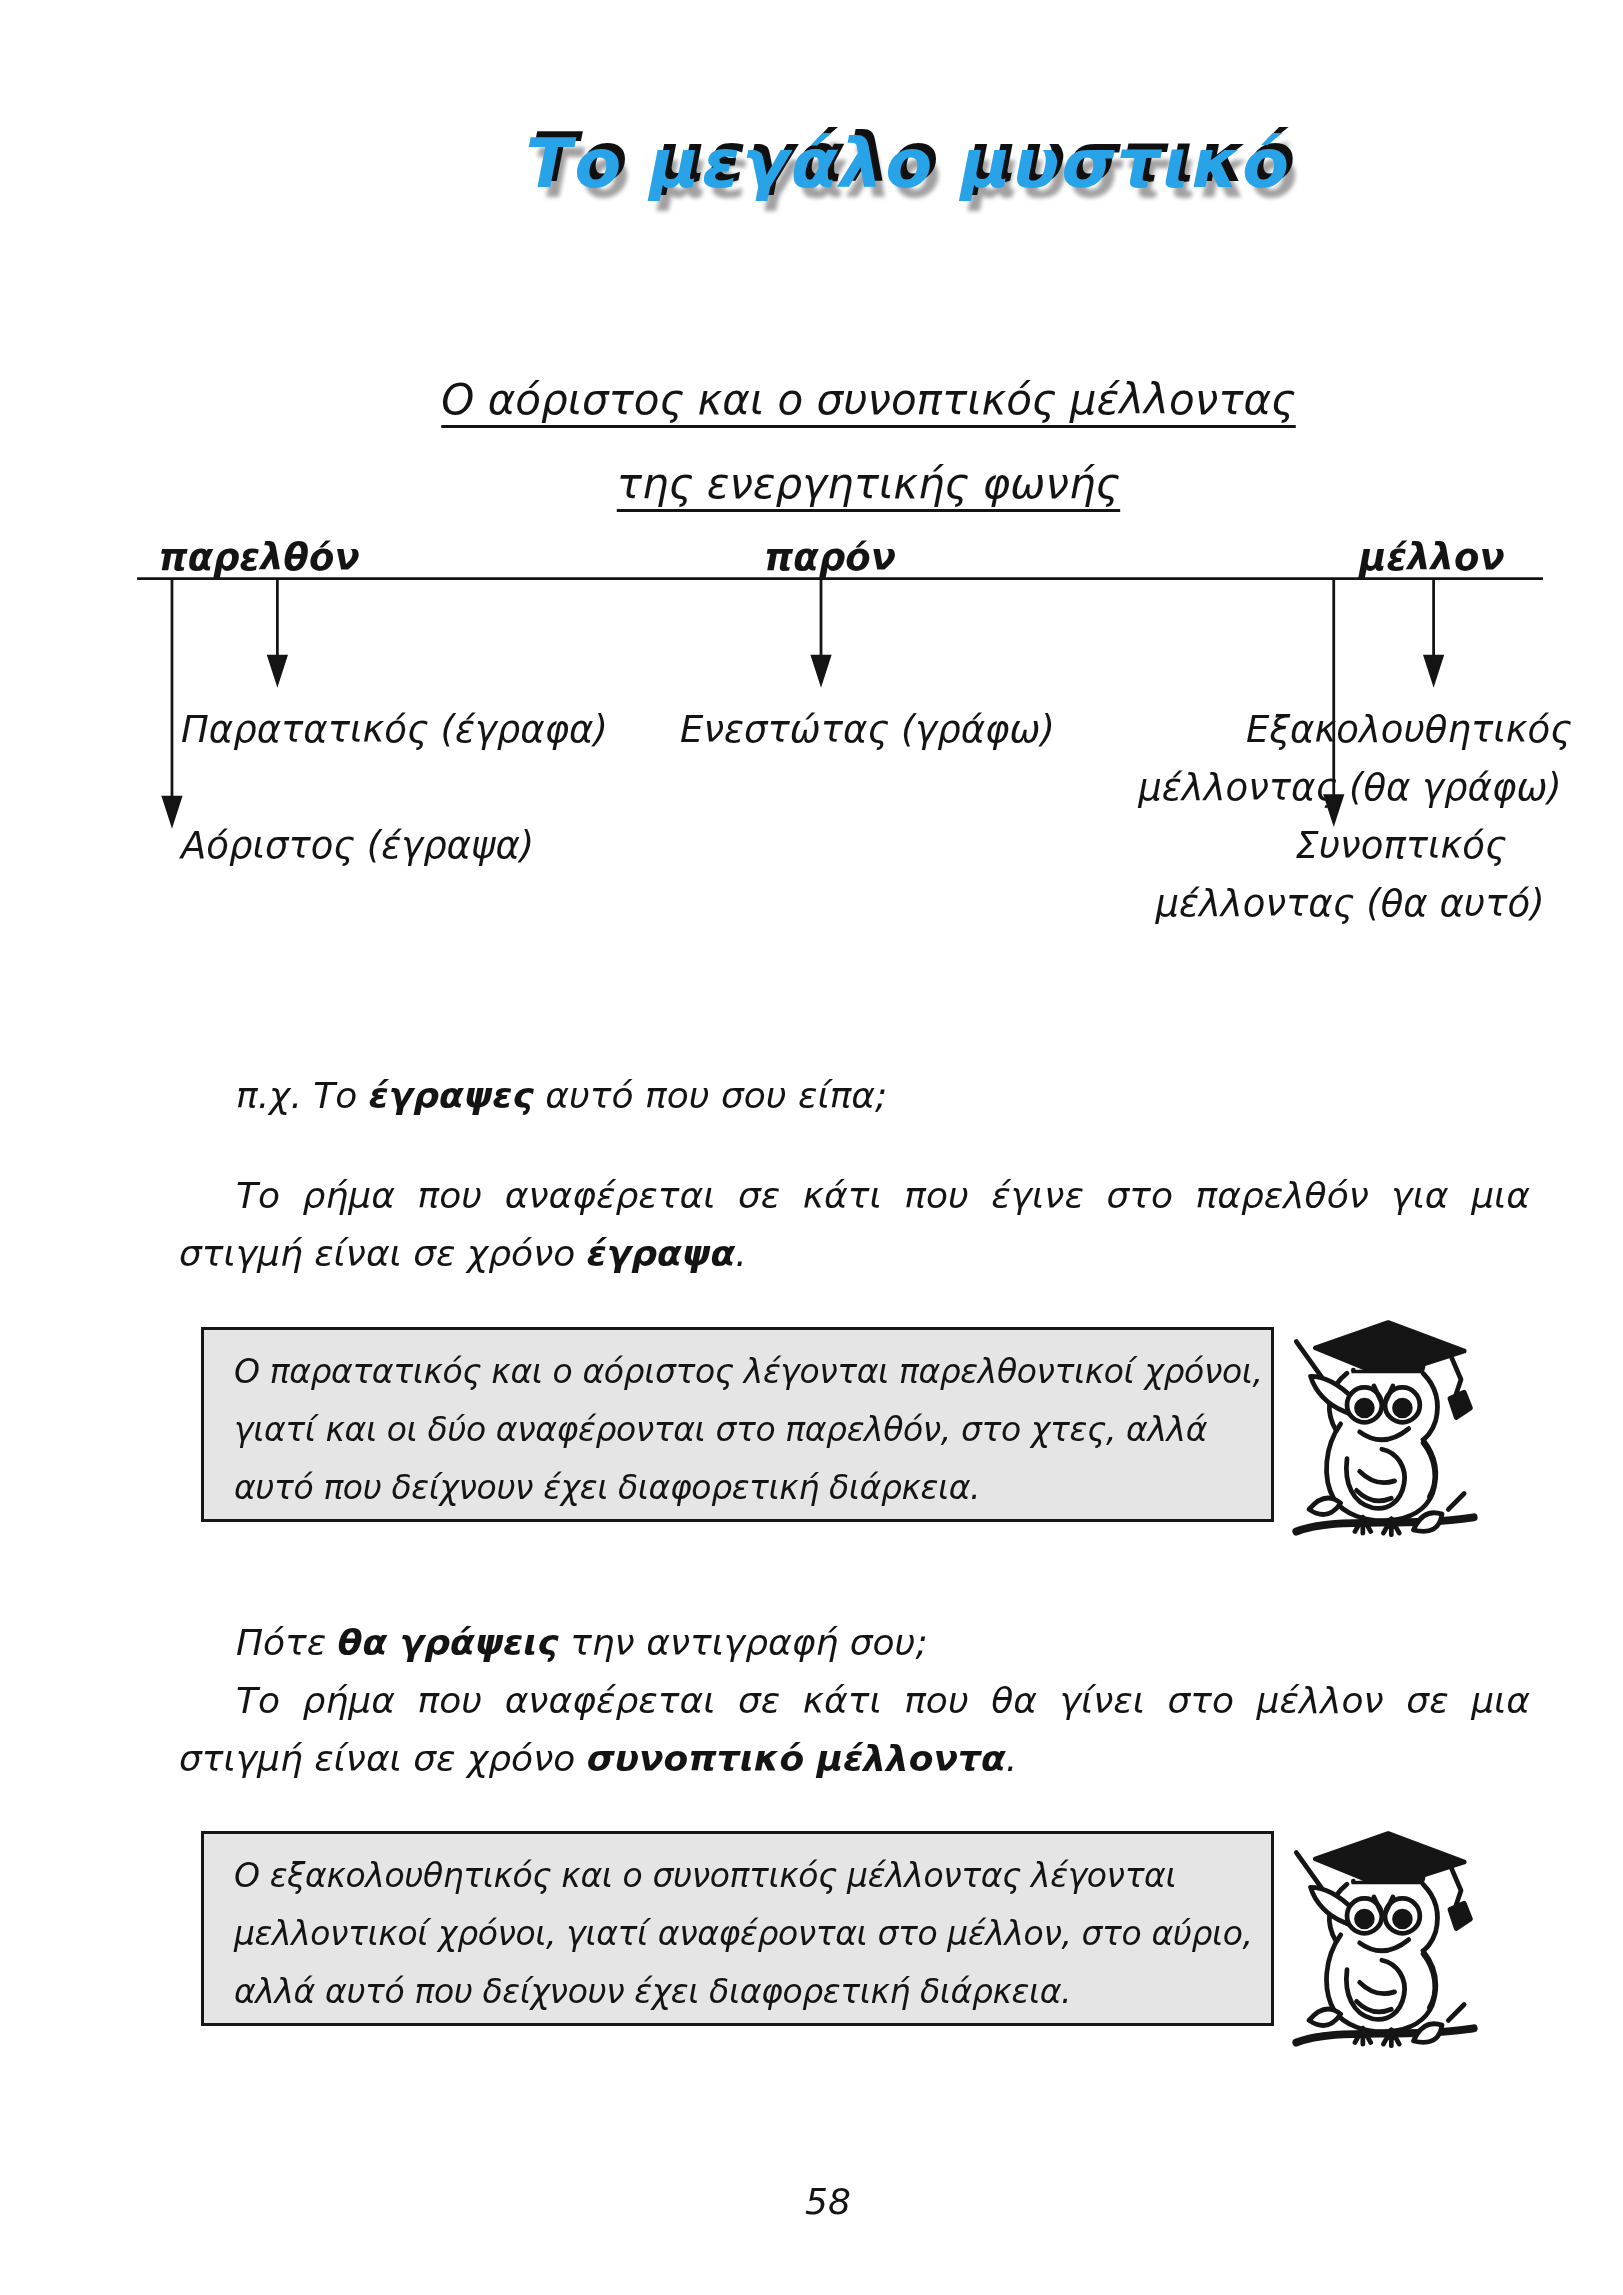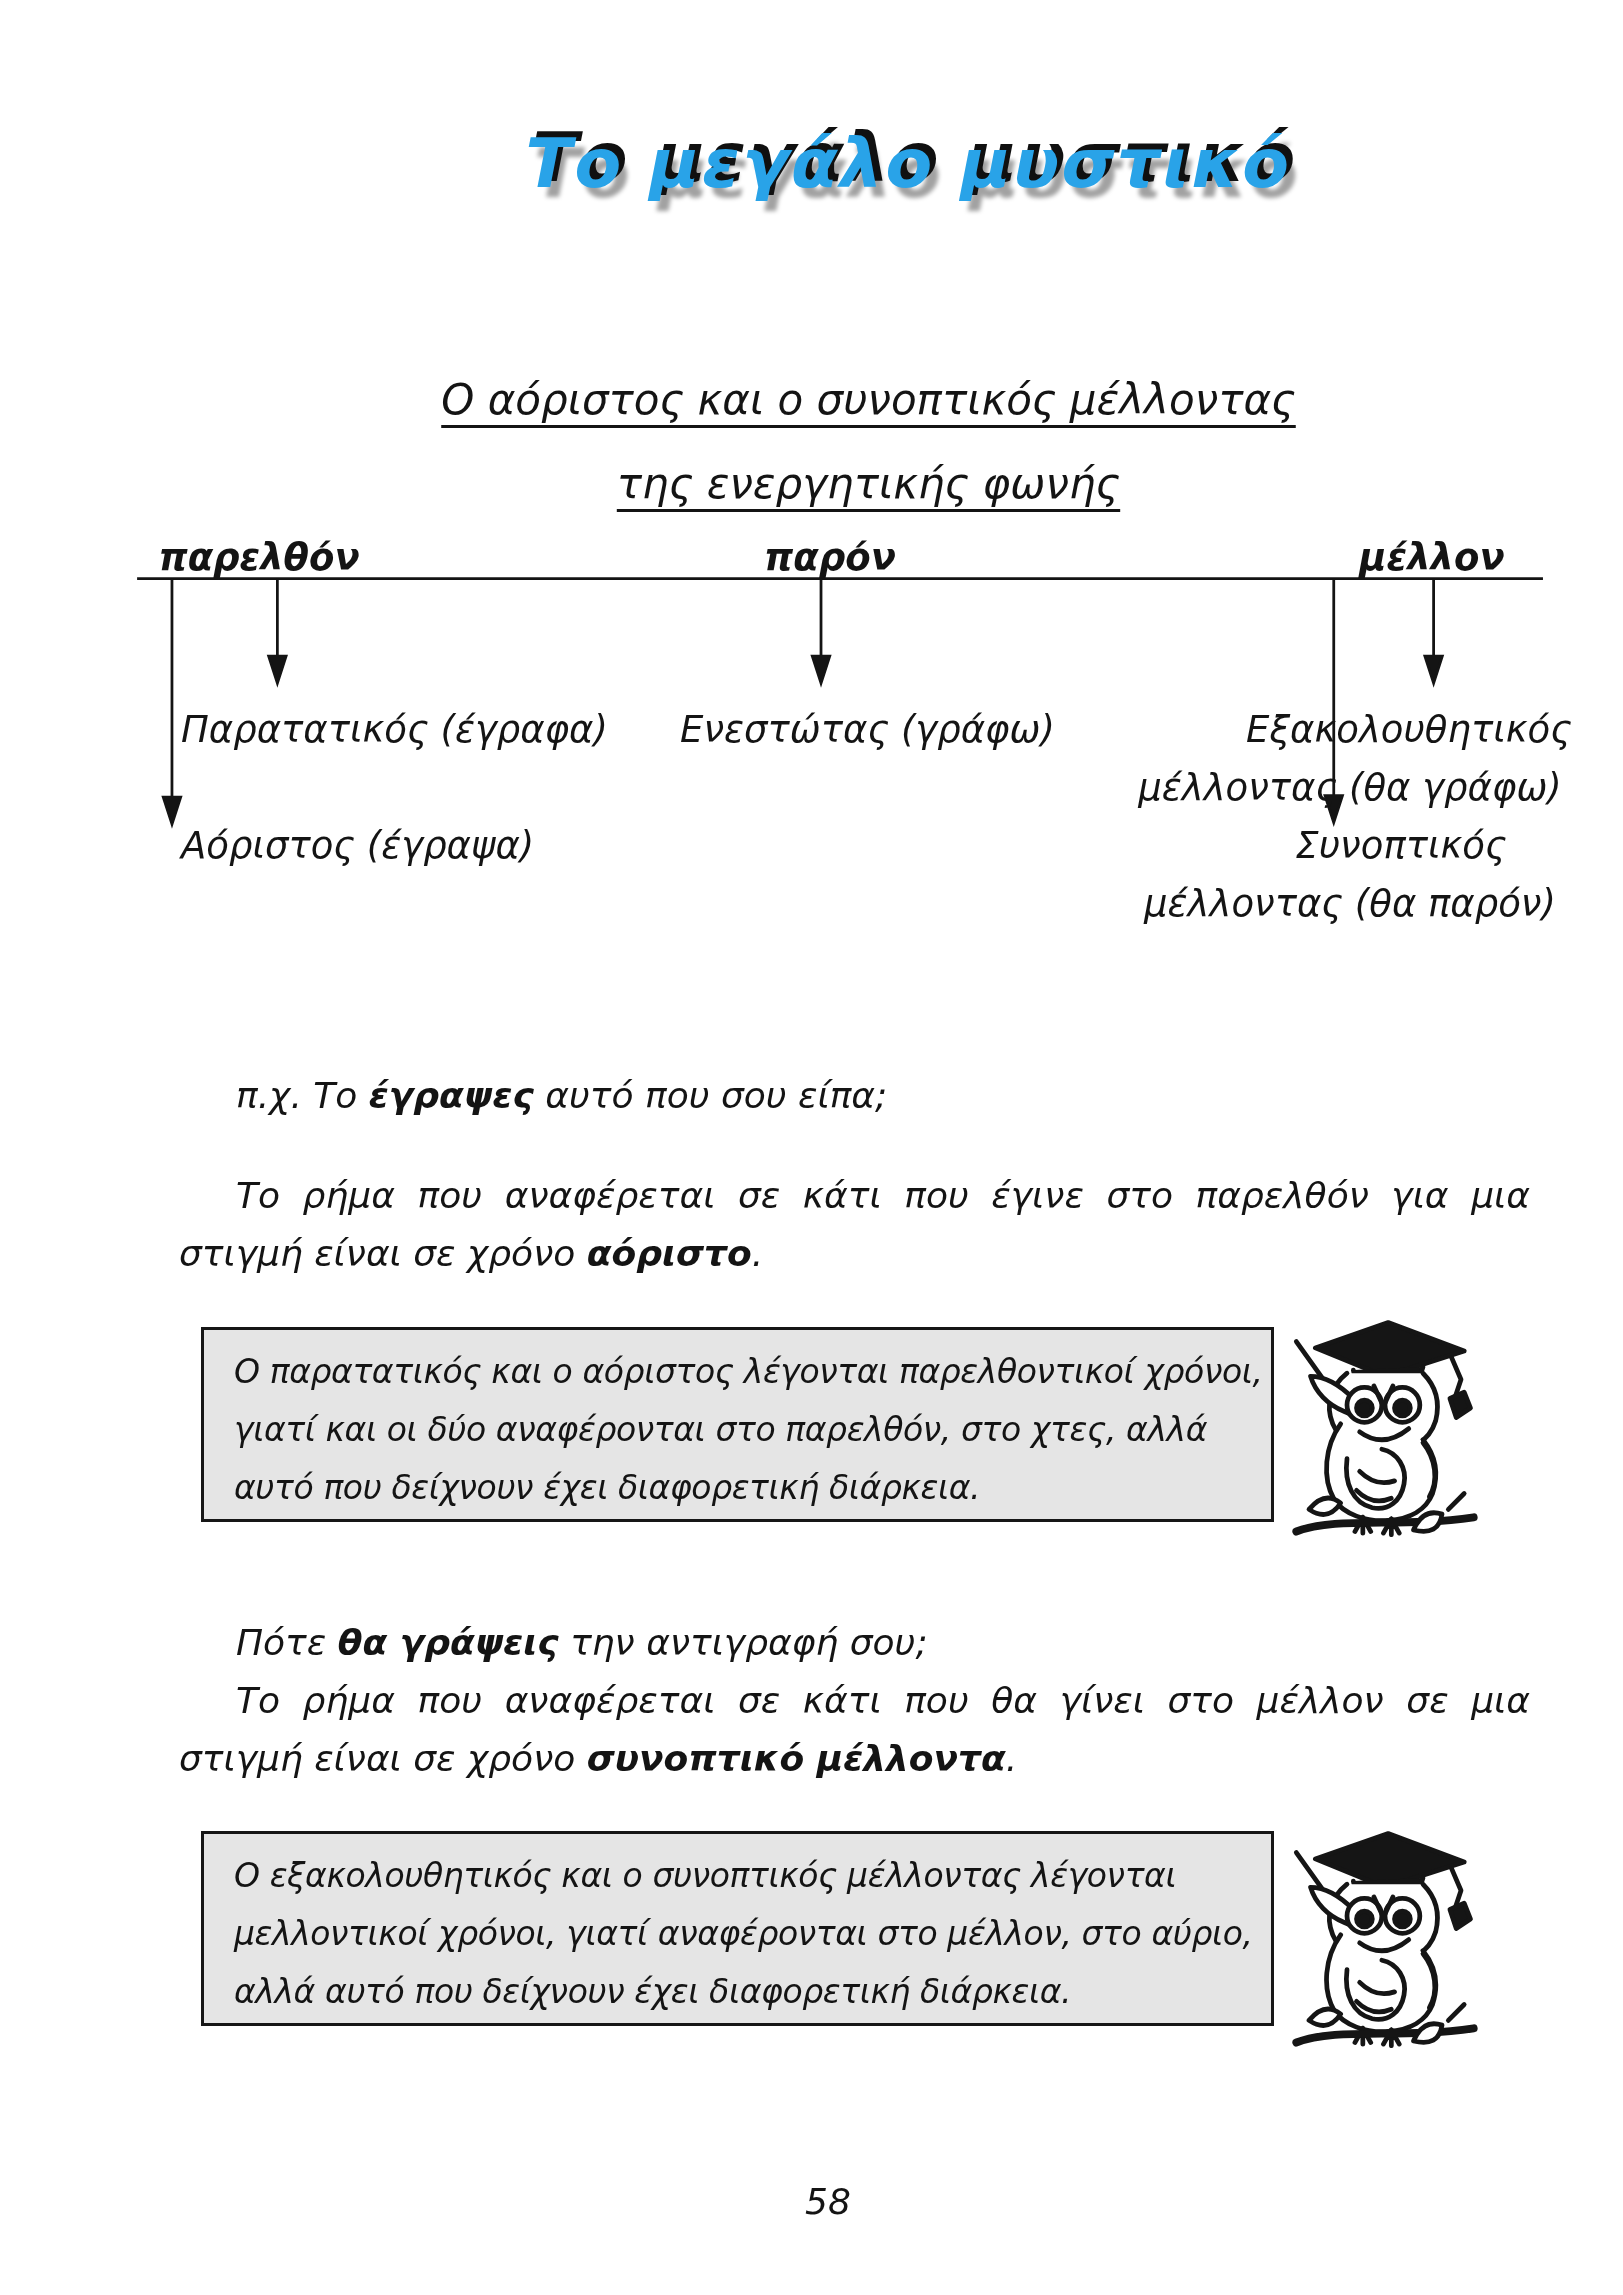--- a/index.html
+++ b/index.html
@@ -134,30 +134,30 @@
     <div class="tl-label" style="left:830px;top:557px">παρόν</div>
     <div class="tl-label" style="left:1432px;top:557px">μέλλον</div>
 
     <div class="tense" style="left:181px;top:729px">Παρατατικός (έγραφα)</div>
     <div class="tense" style="left:181px;top:845px">Αόριστος (έγραψα)</div>
     <div class="tense" style="left:680px;top:729px">Ενεστώτας (γράφω)</div>
 
     <div class="tense-c" style="left:1409px;top:729px">Εξακολουθητικός</div>
     <div class="tense-c" style="left:1350px;top:787px">μέλλοντας (θα γράφω)</div>
     <div class="tense-c" style="left:1401px;top:845px">Συνοπτικός</div>
-    <div class="tense-c" style="left:1350px;top:903px">μέλλοντας (θα παρόν)</div>
+    <div class="tense-c" style="left:1350px;top:903px">μέλλοντας (θα αυτό)</div>
   </div>
 
 
   <div class="body-text single indent" style="top:1067px">
     <span>π.χ. Το </span><span class="b">έγραψες</span><span> αυτό που σου είπα;</span>
   </div>
 
   <div class="body-text indent" style="top:1167px">
-    <span>Το ρήμα που αναφέρεται σε κάτι που έγινε στο παρελθόν για μια στιγμή είναι σε χρόνο </span><span class="b">αόριστο</span><span>.</span>
+    <span>Το ρήμα που αναφέρεται σε κάτι που έγινε στο παρελθόν για μια στιγμή είναι σε χρόνο </span><span class="b">έγραψα</span><span>.</span>
   </div>
 
   <div class="note-box" style="top:1327px">
     <div>Ο παρατατικός και ο αόριστος λέγονται παρελθοντικοί χρόνοι,</div>
     <div>γιατί και οι δύο αναφέρονται στο παρελθόν, στο χτες, αλλά</div>
     <div>αυτό που δείχνουν έχει διαφορετική διάρκεια.</div>
   </div>
   <svg class="owl" style="left:1290px;top:1306px" viewBox="0 0 120 145" aria-hidden="true">
     <use href="#owl-def"></use>
   </svg>

